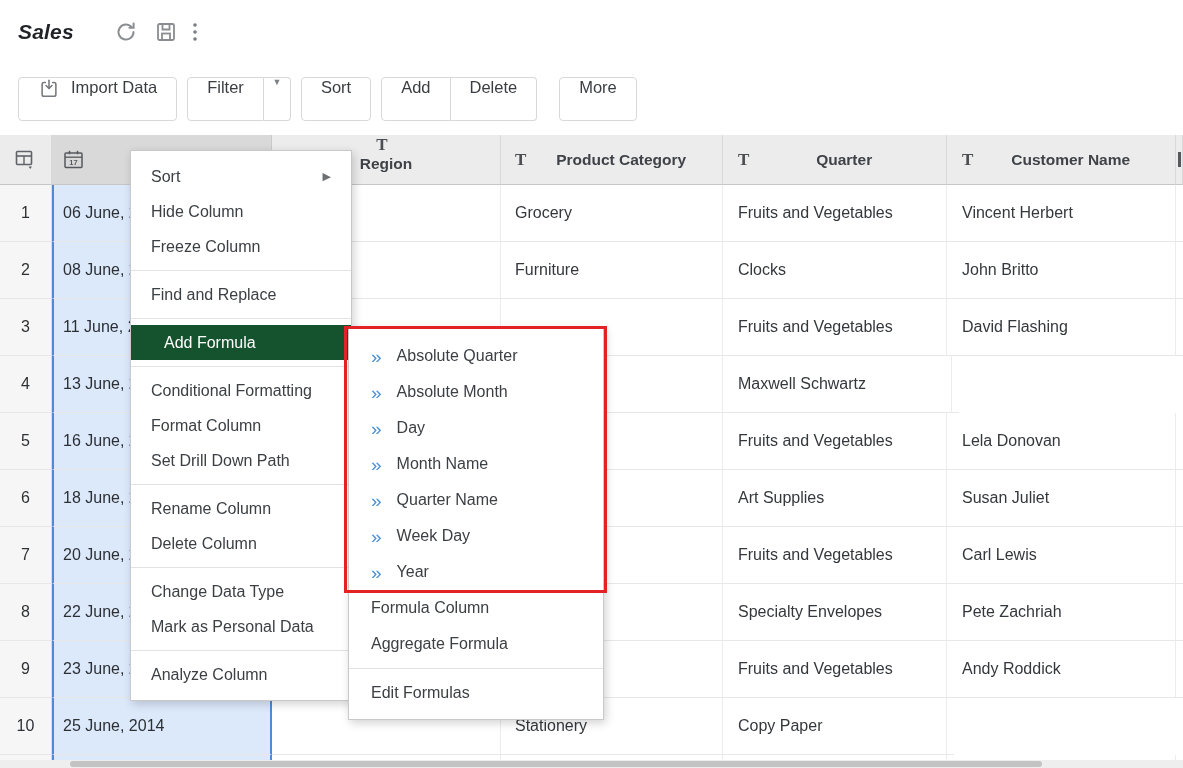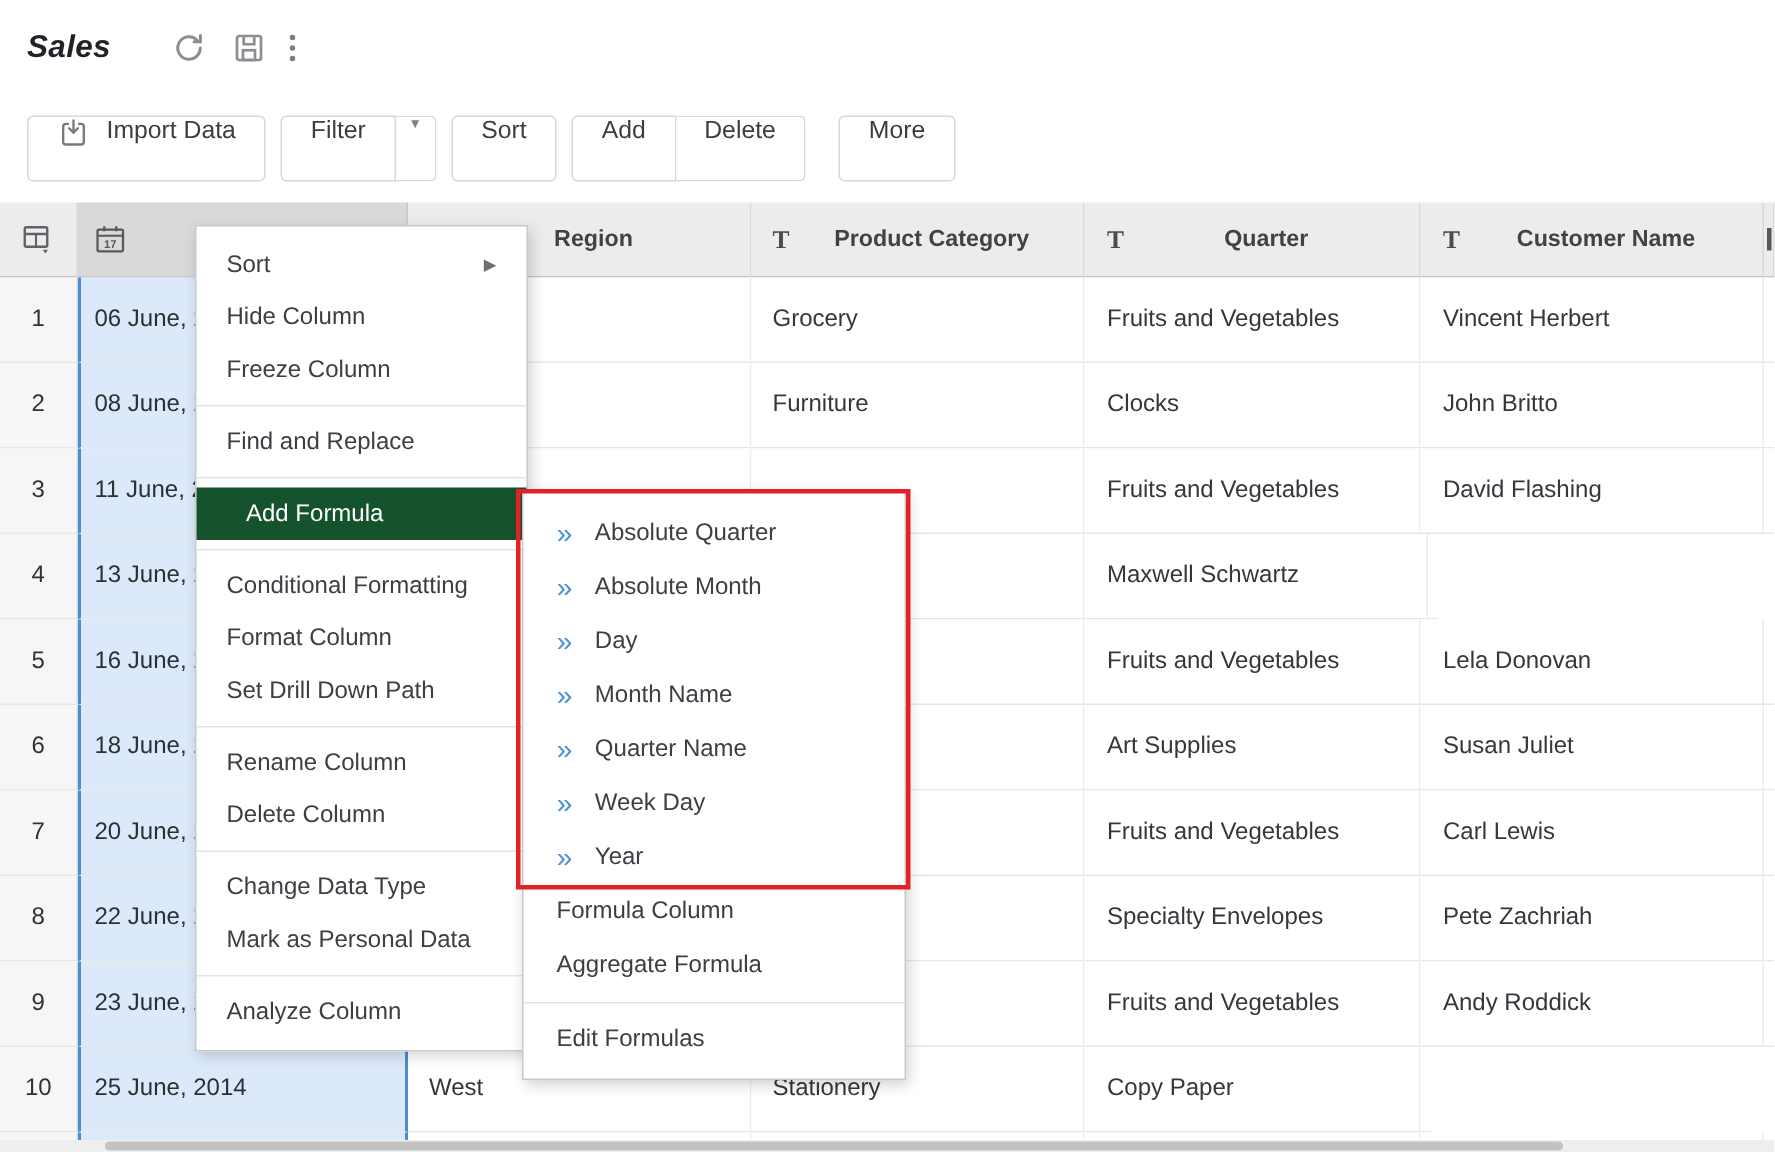--- a/index.html
+++ b/index.html
@@ -33,21 +33,21 @@
   .grid { position:absolute; top:135px; left:0; width:1183px; z-index:1; }
   .row { display:flex; height:57px; }
   .hrow { height:50px; }
   .sliver { height:5px; }
   .cell { border-right:1px solid #ececec; border-bottom:1px solid #e7e7e7;
           display:flex; align-items:center; font-size:16px; color:#34383d;
           background:#fff; padding:0 14px; white-space:nowrap; overflow:hidden; }
   .sliver .cell { border-bottom:none; }
   .c0 { width:52px; justify-content:center; background:#f6f6f6; border-right:1px solid #dcdcdc; padding:0; color:#2e3236; }
   .c1 { width:220px; padding:0 10px; }
-  .c2 { width:229px; }
+  .c2 { width:229px;flex-direction:column; }
   .c3 { width:222px; }
   .c4 { width:224px; padding:0 15px; }
   .c5 { width:229px; padding:0 15px; }
   .c6 { width:7px; border-right:none; padding:0; }
   .seldate { background:#dce9fb; border-left:2px solid #4f8bd3; border-right:2px solid #4f8bd3; padding:0 9px; color:#2c3035; }
   .hcell { background:#ececec; border-right:1px solid #d9d9d9; border-bottom:1px solid #c6c6c6;
            font-weight:700; font-size:15.5px; color:#3f4348; }
   .hc-date { background:#d9d9d9; border-left:none; border-right:1px solid #c9c9c9; }
   .hcell .hlbl { flex:1; text-align:center; overflow:hidden; }
   .ticon { font-family:"Liberation Serif","DejaVu Serif",serif; font-weight:700; font-size:17px; color:#4a4e53; margin-right:8px; }

